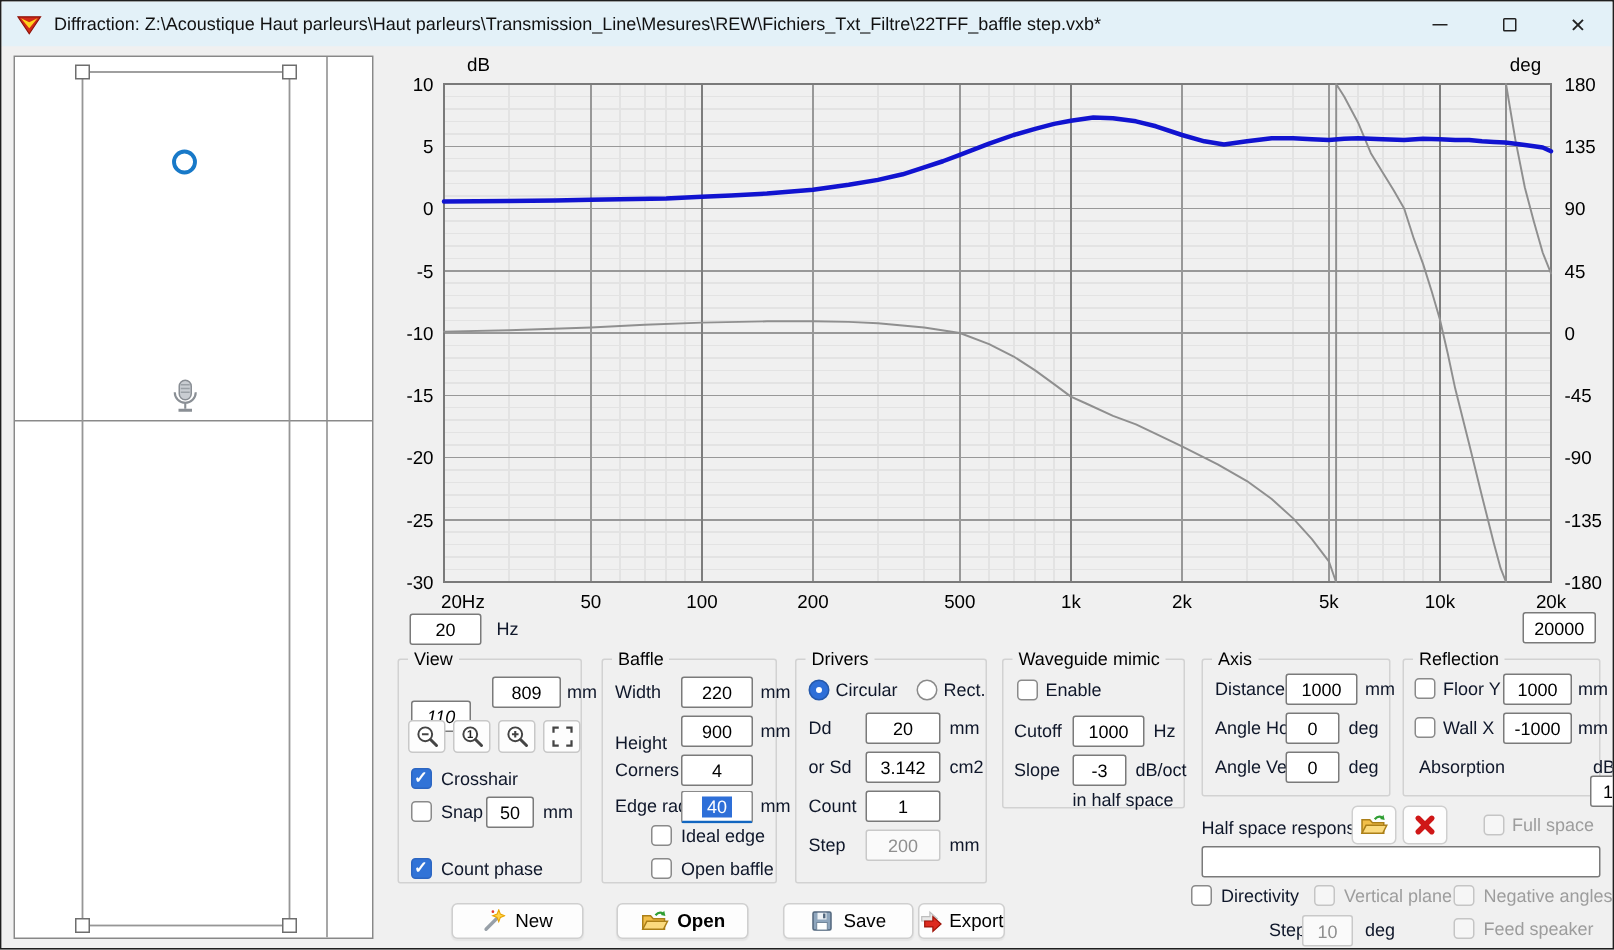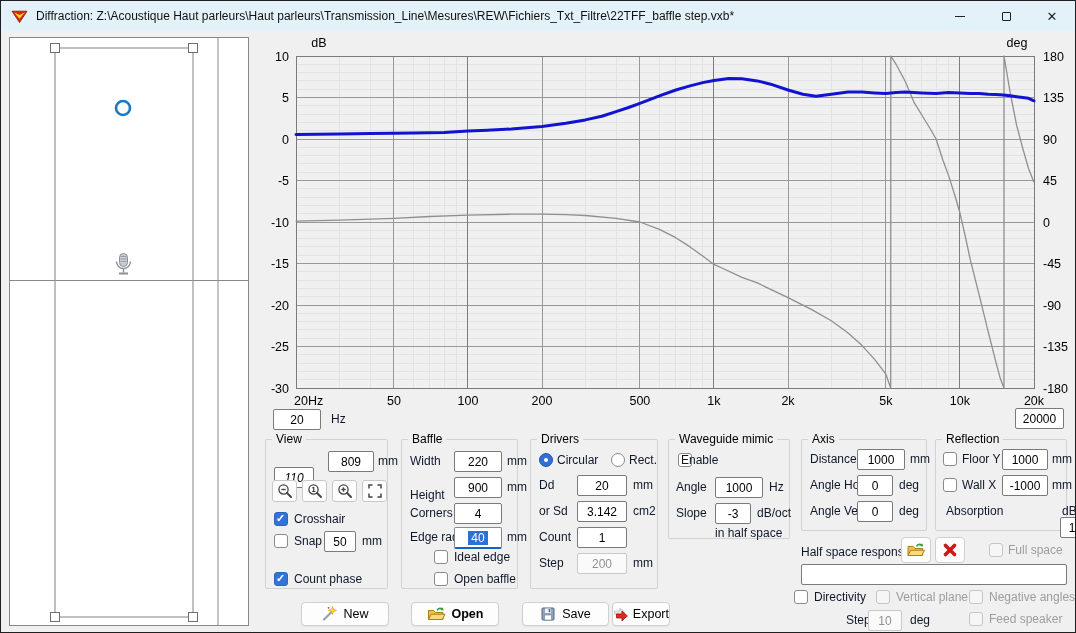--- a/index.html
+++ b/index.html
@@ -277,22 +277,22 @@
       <span class="lbl" style="left:8px;top:90px;">Count</span>
       <div class="tb" style="left:46px;top:87px;width:50px;">1</div>
       <span class="lbl" style="left:8px;top:116px;">Step</span>
       <div class="tb dis" style="left:46px;top:113px;width:50px;">200</div>
       <span class="lbl" style="left:102px;top:116px;">mm</span>
     </div>
 
     <div class="gb" style="left:667px;top:408px;width:122px;height:100px;">
       <span class="gb-title">Waveguide mimic</span>
       <div class="cb" style="left:9px;top:13px;"></div>
-      <span class="lbl" style="left:12px;top:13px;">Enable</span>
-      <span class="lbl" style="left:7px;top:40px;">Angle</span>
+      <span class="lbl" style="left:28px;top:13px;">Enable</span>
+      <span class="lbl" style="left:7px;top:40px;">Cutoff</span>
       <div class="tb" style="left:46px;top:37px;width:48px;">1000</div>
       <span class="lbl" style="left:100px;top:40px;">Hz</span>
       <span class="lbl" style="left:7px;top:66px;">Slope</span>
       <div class="tb" style="left:46px;top:63px;width:36px;">-3</div>
       <span class="lbl" style="left:88px;top:66px;">dB/oct</span>
       <span class="lbl" style="left:46px;top:86px;">in half space</span>
     </div>
 
     <div class="gb" style="left:800px;top:408px;width:126px;height:92px;">
       <span class="gb-title">Axis</span>

